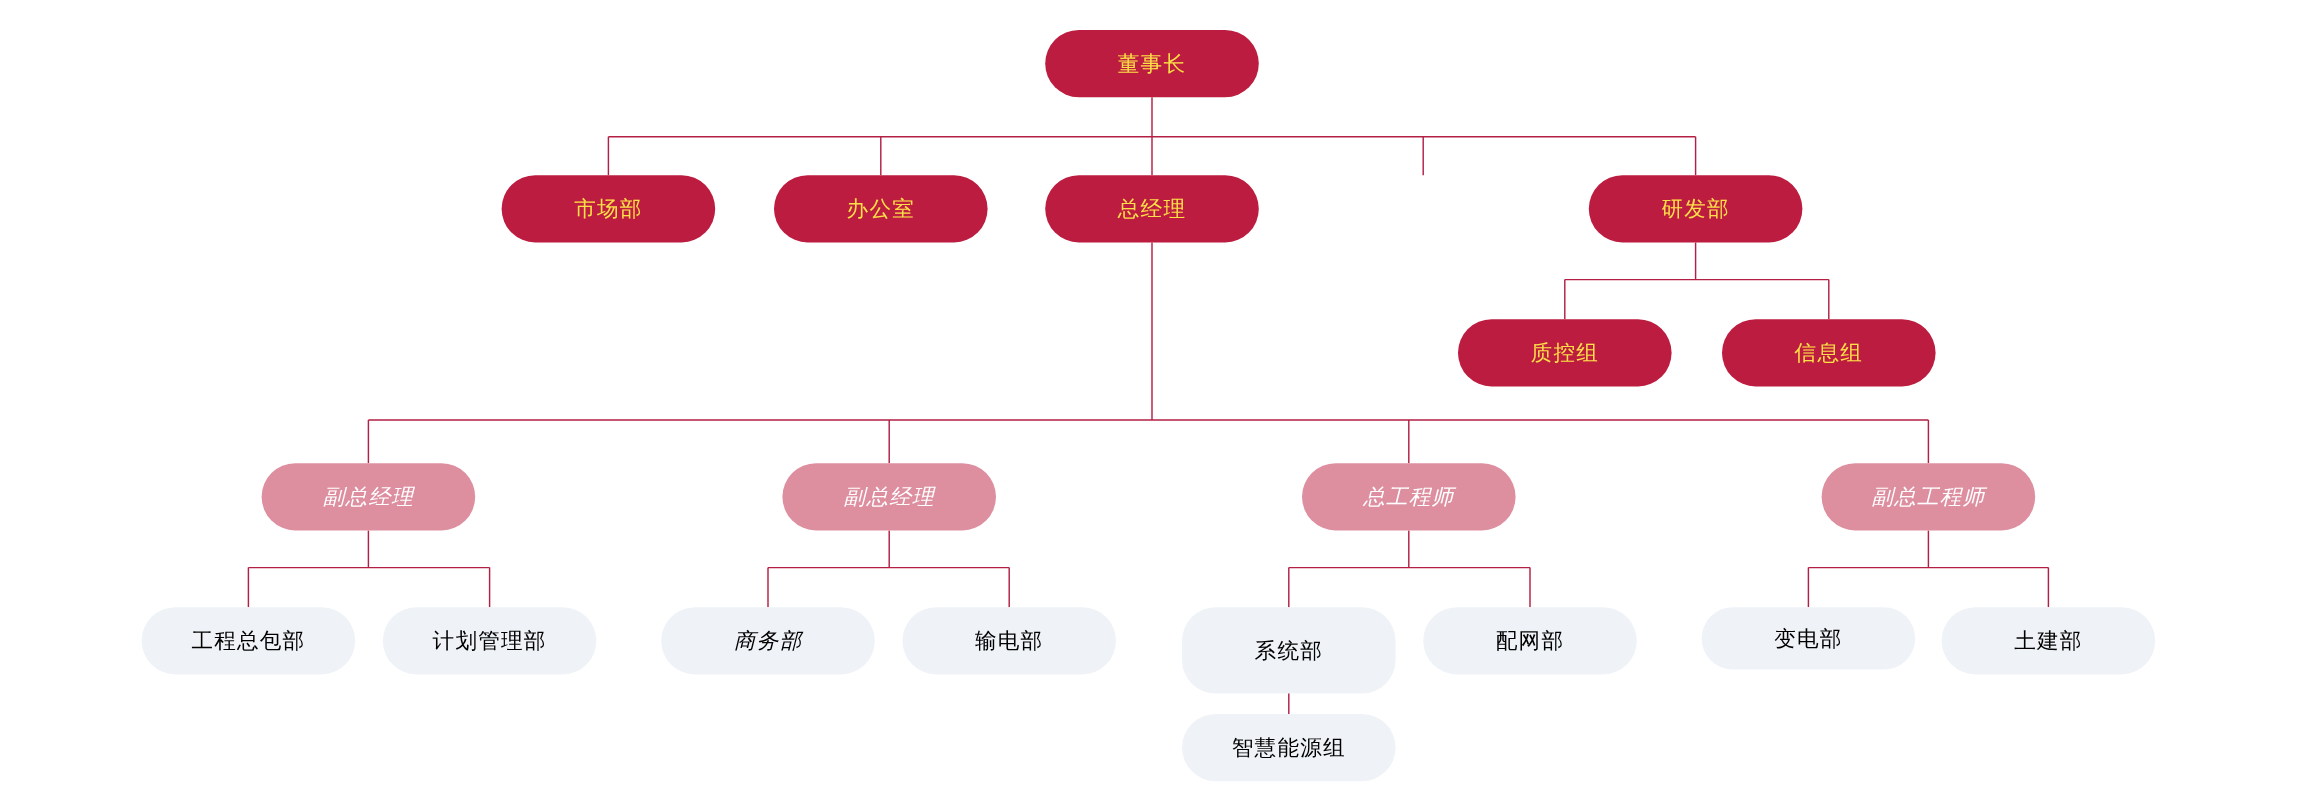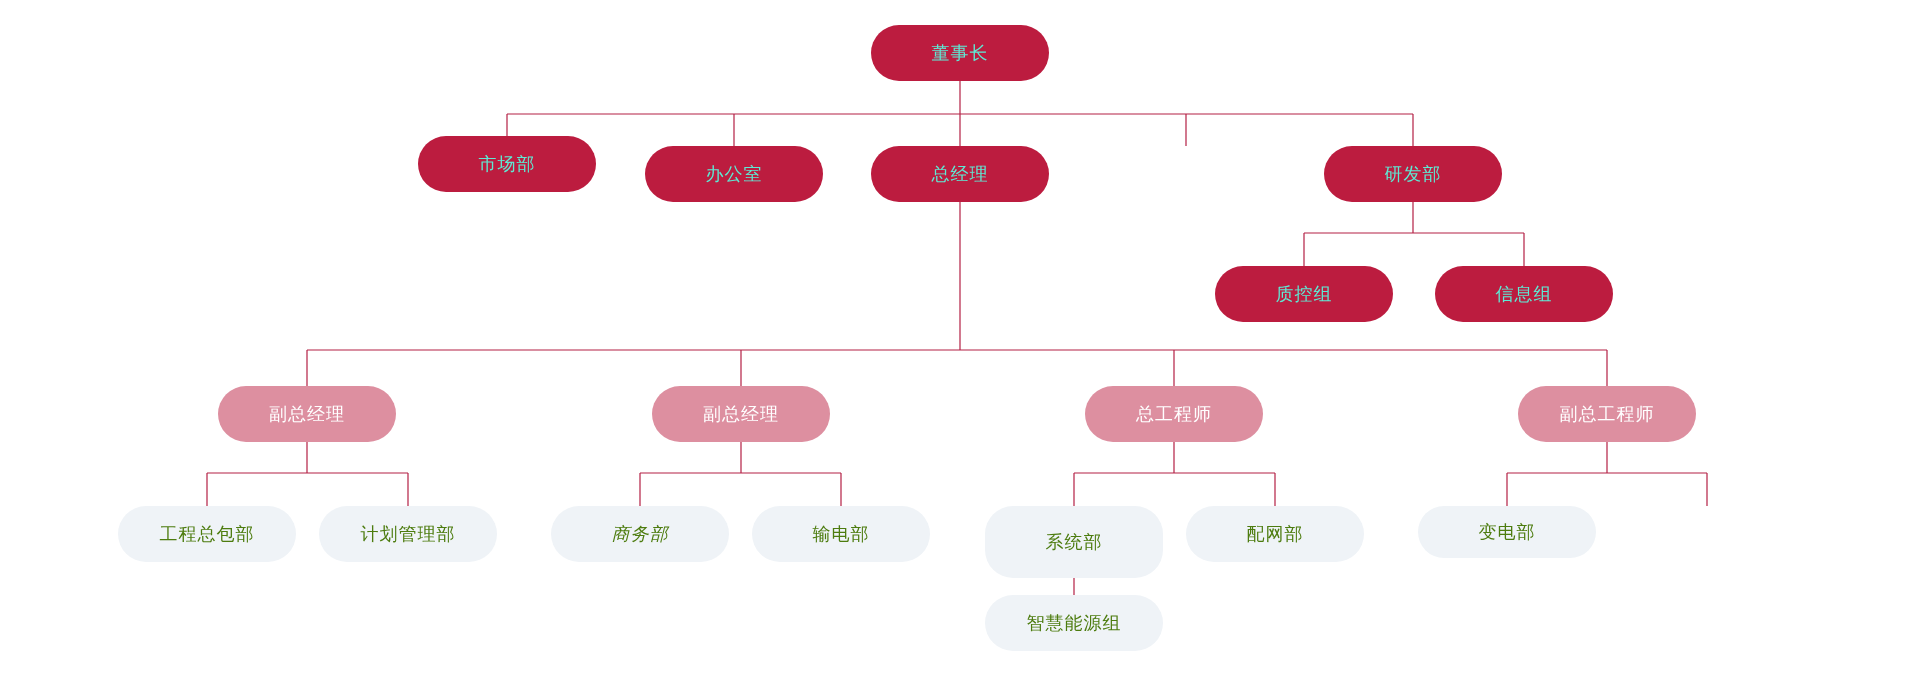--- a/index.html
+++ b/index.html
@@ -33,38 +33,38 @@
     cursor: default;
   }
   .org-node .node-label {
     font-size: 18px;
     font-weight: 500;
     letter-spacing: 1px;
     line-height: 1;
     white-space: nowrap;
   }
   .org-node.primary   { background: #BC1C3F; }
-  .org-node.primary .node-label   { color: #5eead4; }
+  .org-node.primary .node-label   { color: #fde047; }
   .org-node.secondary { background: #DD8FA0; }
-  .org-node.secondary .node-label { color: #ffffff; }
+  .org-node.secondary .node-label { color: #ffffff; font-style: italic; }
   .org-node.leaf      { background: #EFF3F7; }
-  .org-node.leaf .node-label      { color: #4d7c0f; }
+  .org-node.leaf .node-label      { color: #000000; }
 </style>
 </head>
 <body>
 
 <div id="org-canvas">
   <svg id="connector-svg" xmlns="http://www.w3.org/2000/svg" viewBox="0 0 1920 677">
       <path d="M960 81V114M507 114H1413M507 114V146M734 114V146M960 114V146M1186 114V146M1413 114V146M1413 202V233M1304 233H1524M1304 233V266M1524 233V266M960 202V350M307 350H1607M307 350V386M741 350V386M1174 350V386M1607 350V386M307 442V473M207 473H408M207 473V506M408 473V506M741 442V473M640 473H841M640 473V506M841 473V506M1174 442V473M1074 473H1275M1074 473V506M1275 473V506M1607 442V473M1507 473H1707M1507 473V506M1707 473V506M1074 562V578M1074 578V595" fill="none" stroke="#B42045" stroke-width="1.2"></path>
     </svg>
 
 <div class="org-node primary" style="left: 871px; top: 25px; width: 178px; height: 56px;">
       <span class="node-label">董事长</span>
     </div>
-    <div class="org-node primary" style="left: 418px; top: 136px; width: 178px; height: 56px;">
+    <div class="org-node primary" style="left: 418px; top: 146px; width: 178px; height: 56px;">
       <span class="node-label">市场部</span>
     </div>
     <div class="org-node primary" style="left: 645px; top: 146px; width: 178px; height: 56px;">
       <span class="node-label">办公室</span>
     </div>
     <div class="org-node primary" style="left: 871px; top: 146px; width: 178px; height: 56px;">
       <span class="node-label">总经理</span>
     </div>
     <div class="org-node primary" style="left: 1324px; top: 146px; width: 178px; height: 56px;">
       <span class="node-label">研发部</span>
@@ -101,16 +101,19 @@
     </div>
     <div class="org-node leaf" style="left: 985px; top: 506px; width: 178px; height: 72px;">
       <span class="node-label">系统部</span>
     </div>
     <div class="org-node leaf" style="left: 1186px; top: 506px; width: 178px; height: 56px;">
       <span class="node-label">配网部</span>
     </div>
     <div class="org-node leaf" style="left: 1418px; top: 506px; width: 178px; height: 52px;">
       <span class="node-label">变电部</span>
     </div>
+    <div class="org-node leaf" style="left: 1618px; top: 506px; width: 178px; height: 56px;">
+      <span class="node-label">土建部</span>
+    </div>
     <div class="org-node leaf" style="left: 985px; top: 595px; width: 178px; height: 56px;">
       <span class="node-label">智慧能源组</span>
     </div>
   </div>
 
 </body></html>

